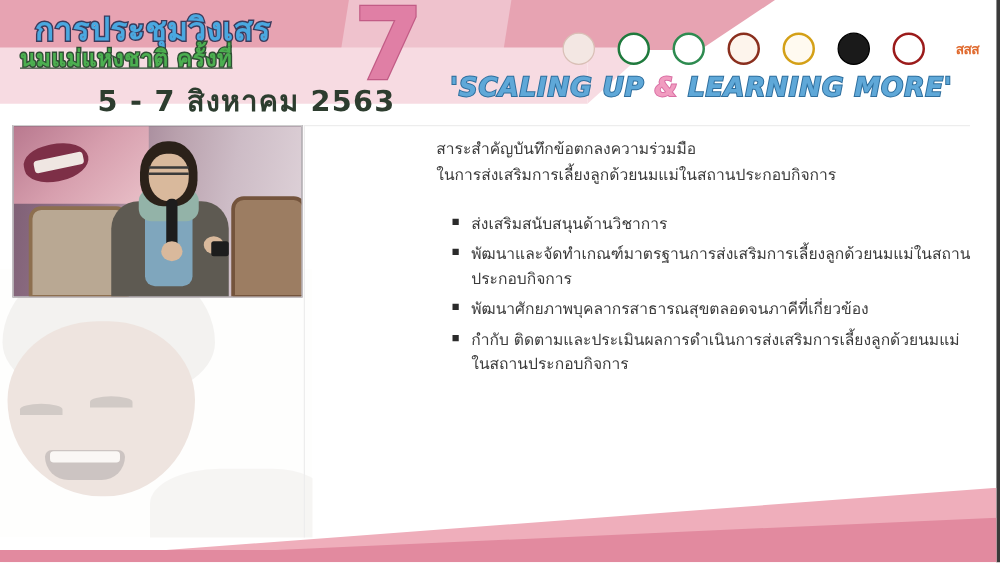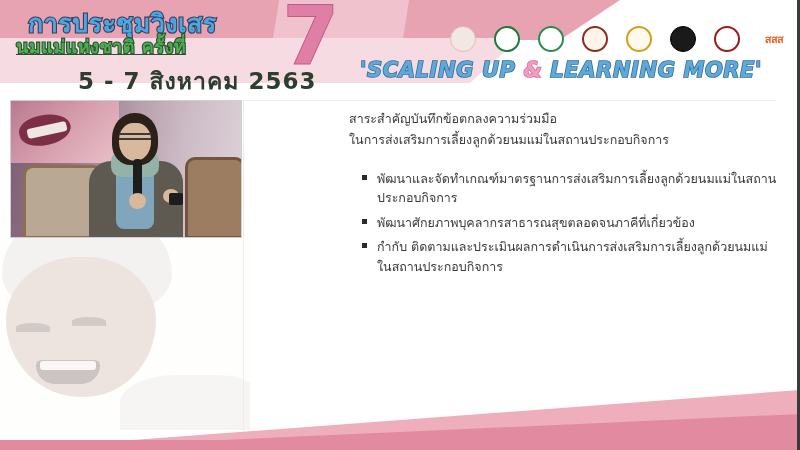--- a/index.html
+++ b/index.html
@@ -400,20 +400,21 @@
       <div class="sp-clicker"></div>
     </div>
 
     <div class="content-panel">
       <div class="intro">
         <div>สาระสำคัญบันทึกข้อตกลงความร่วมมือ</div>
         <div>ในการส่งเสริมการเลี้ยงลูกด้วยนมแม่ในสถานประกอบกิจการ</div>
       </div>
 
       <ul class="bullet-list">
+        <li>ส่งเสริมสนับสนุนด้านวิชาการ</li>
         <li>พัฒนาและจัดทำเกณฑ์มาตรฐานการส่งเสริมการเลี้ยงลูกด้วยนมแม่ในสถานประกอบกิจการ</li>
         <li>พัฒนาศักยภาพบุคลากรสาธารณสุขตลอดจนภาคีที่เกี่ยวข้อง</li>
         <li>กำกับ ติดตามและประเมินผลการดำเนินการส่งเสริมการเลี้ยงลูกด้วยนมแม่ในสถานประกอบกิจการ</li>
       </ul>
     </div>
 
     <div class="bottom-band">
       <div class="wedge-light"></div>
       <div class="wedge-dark"></div>
       <div class="base"></div>

